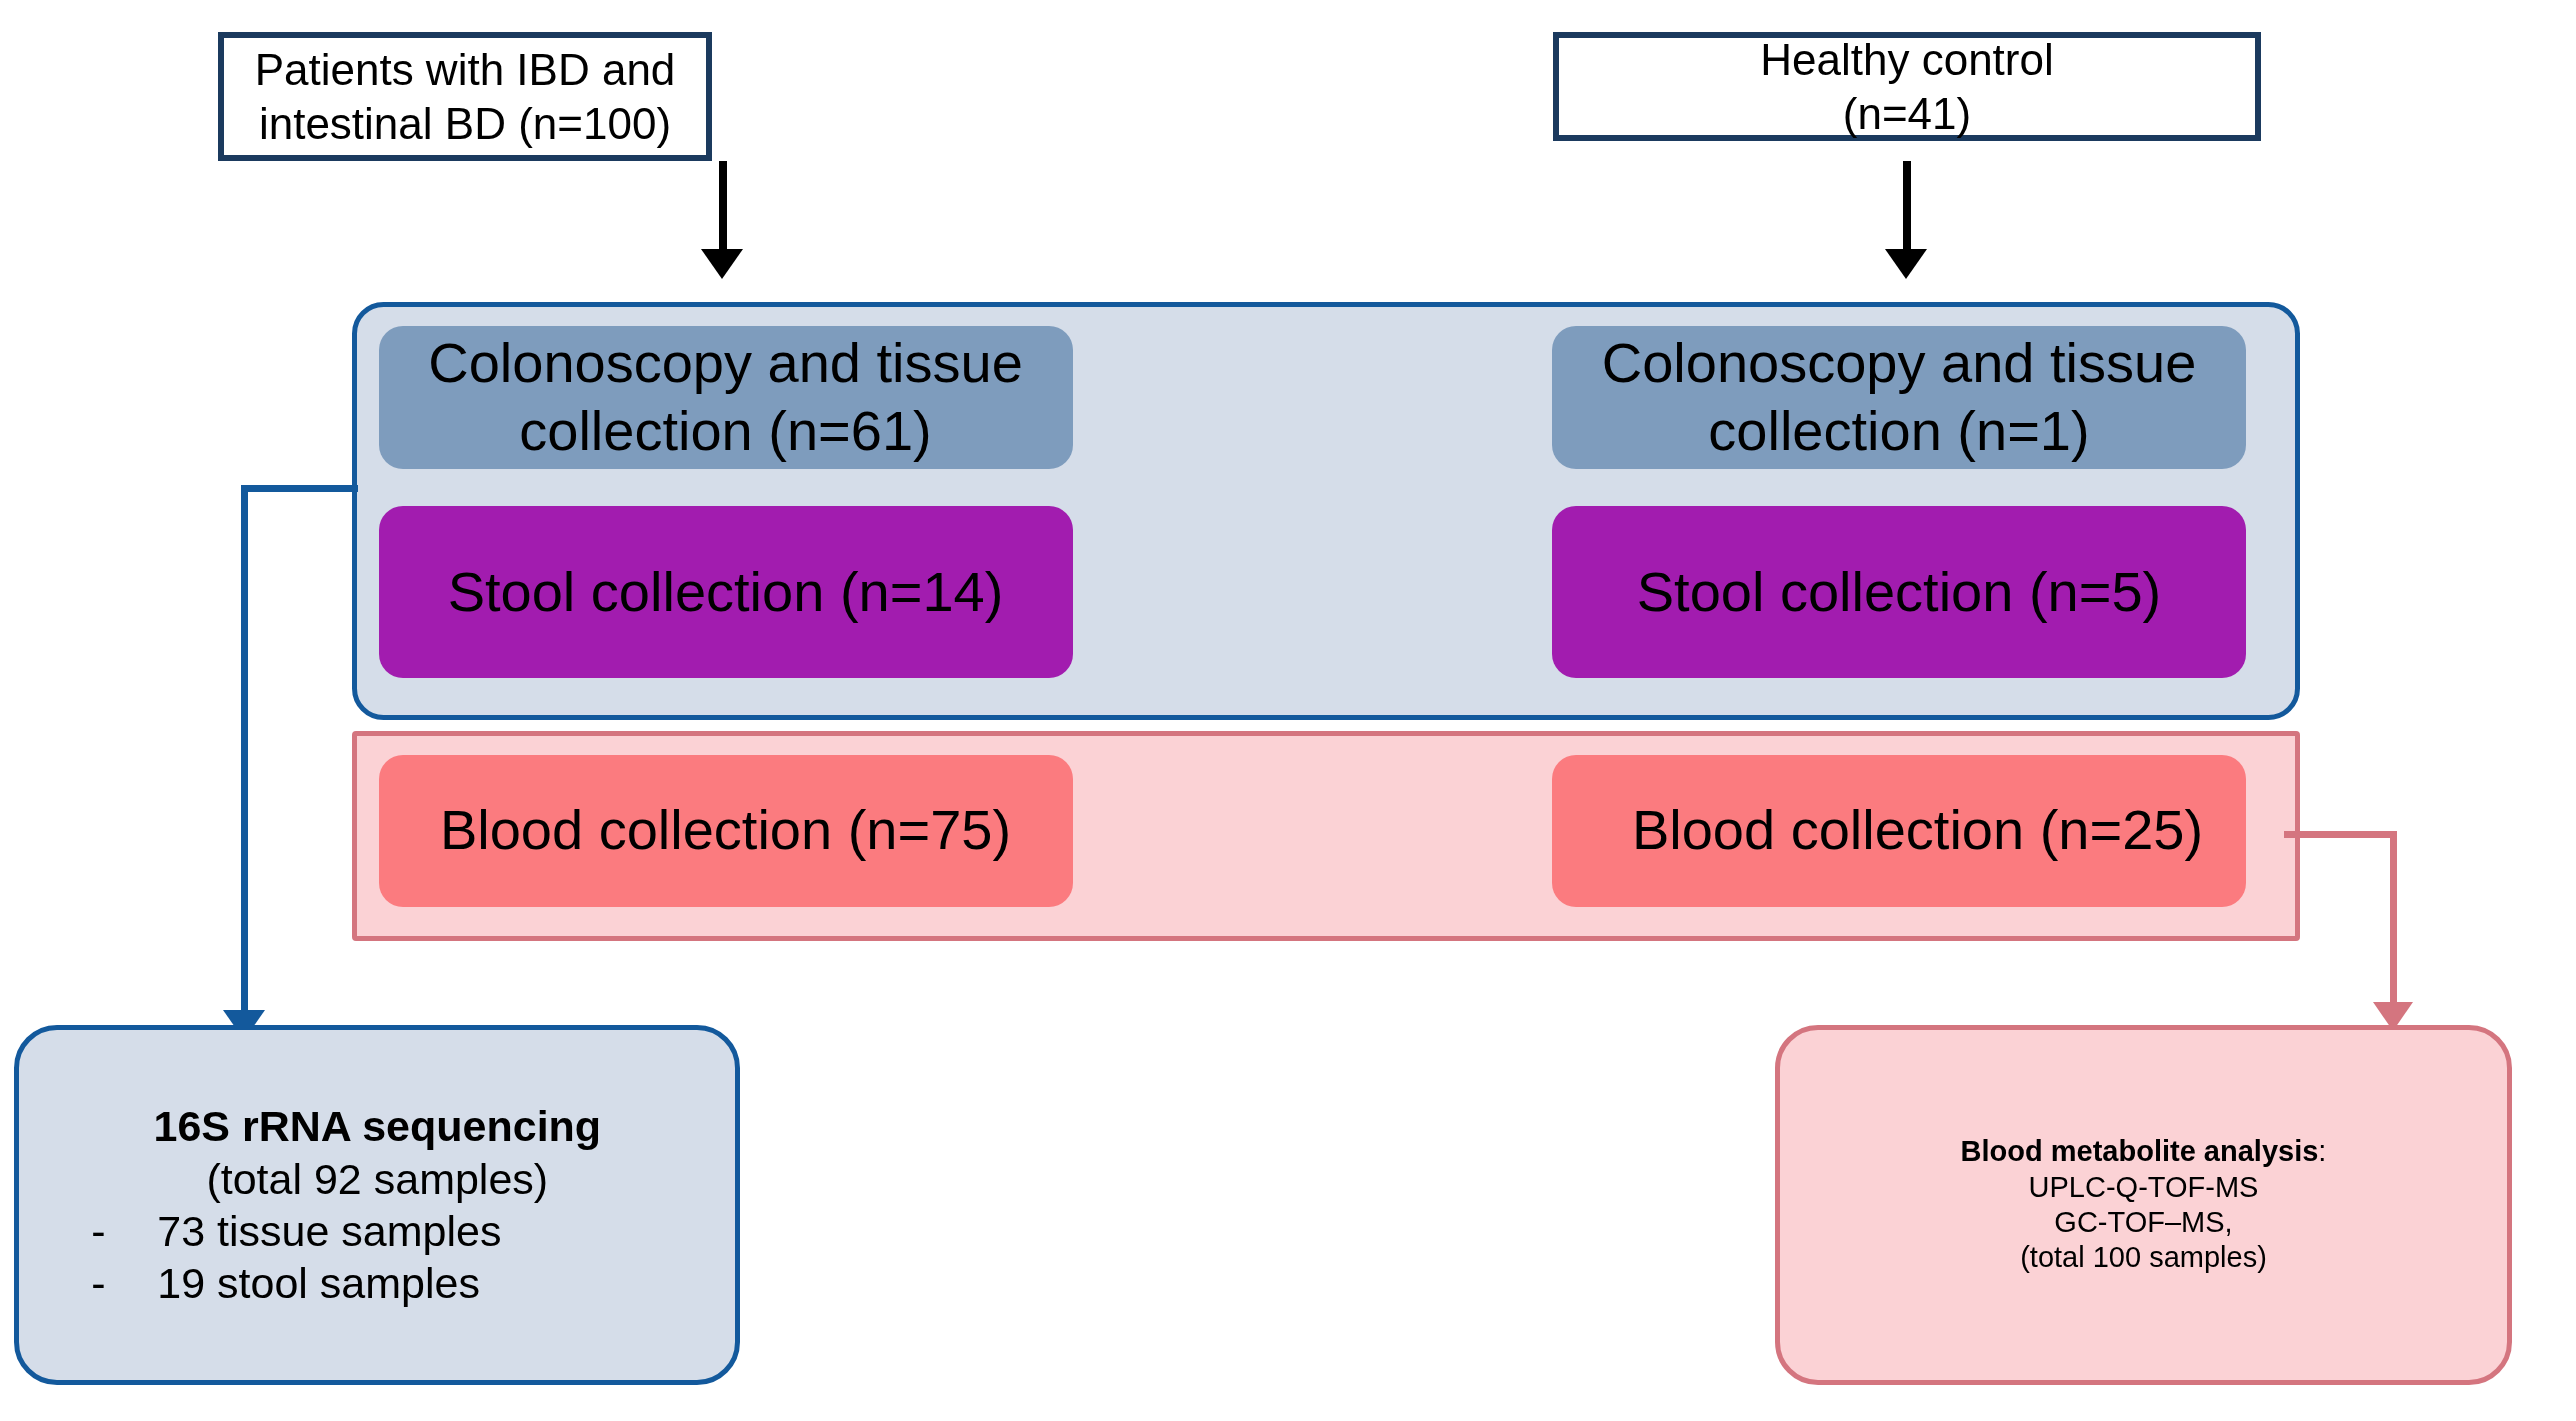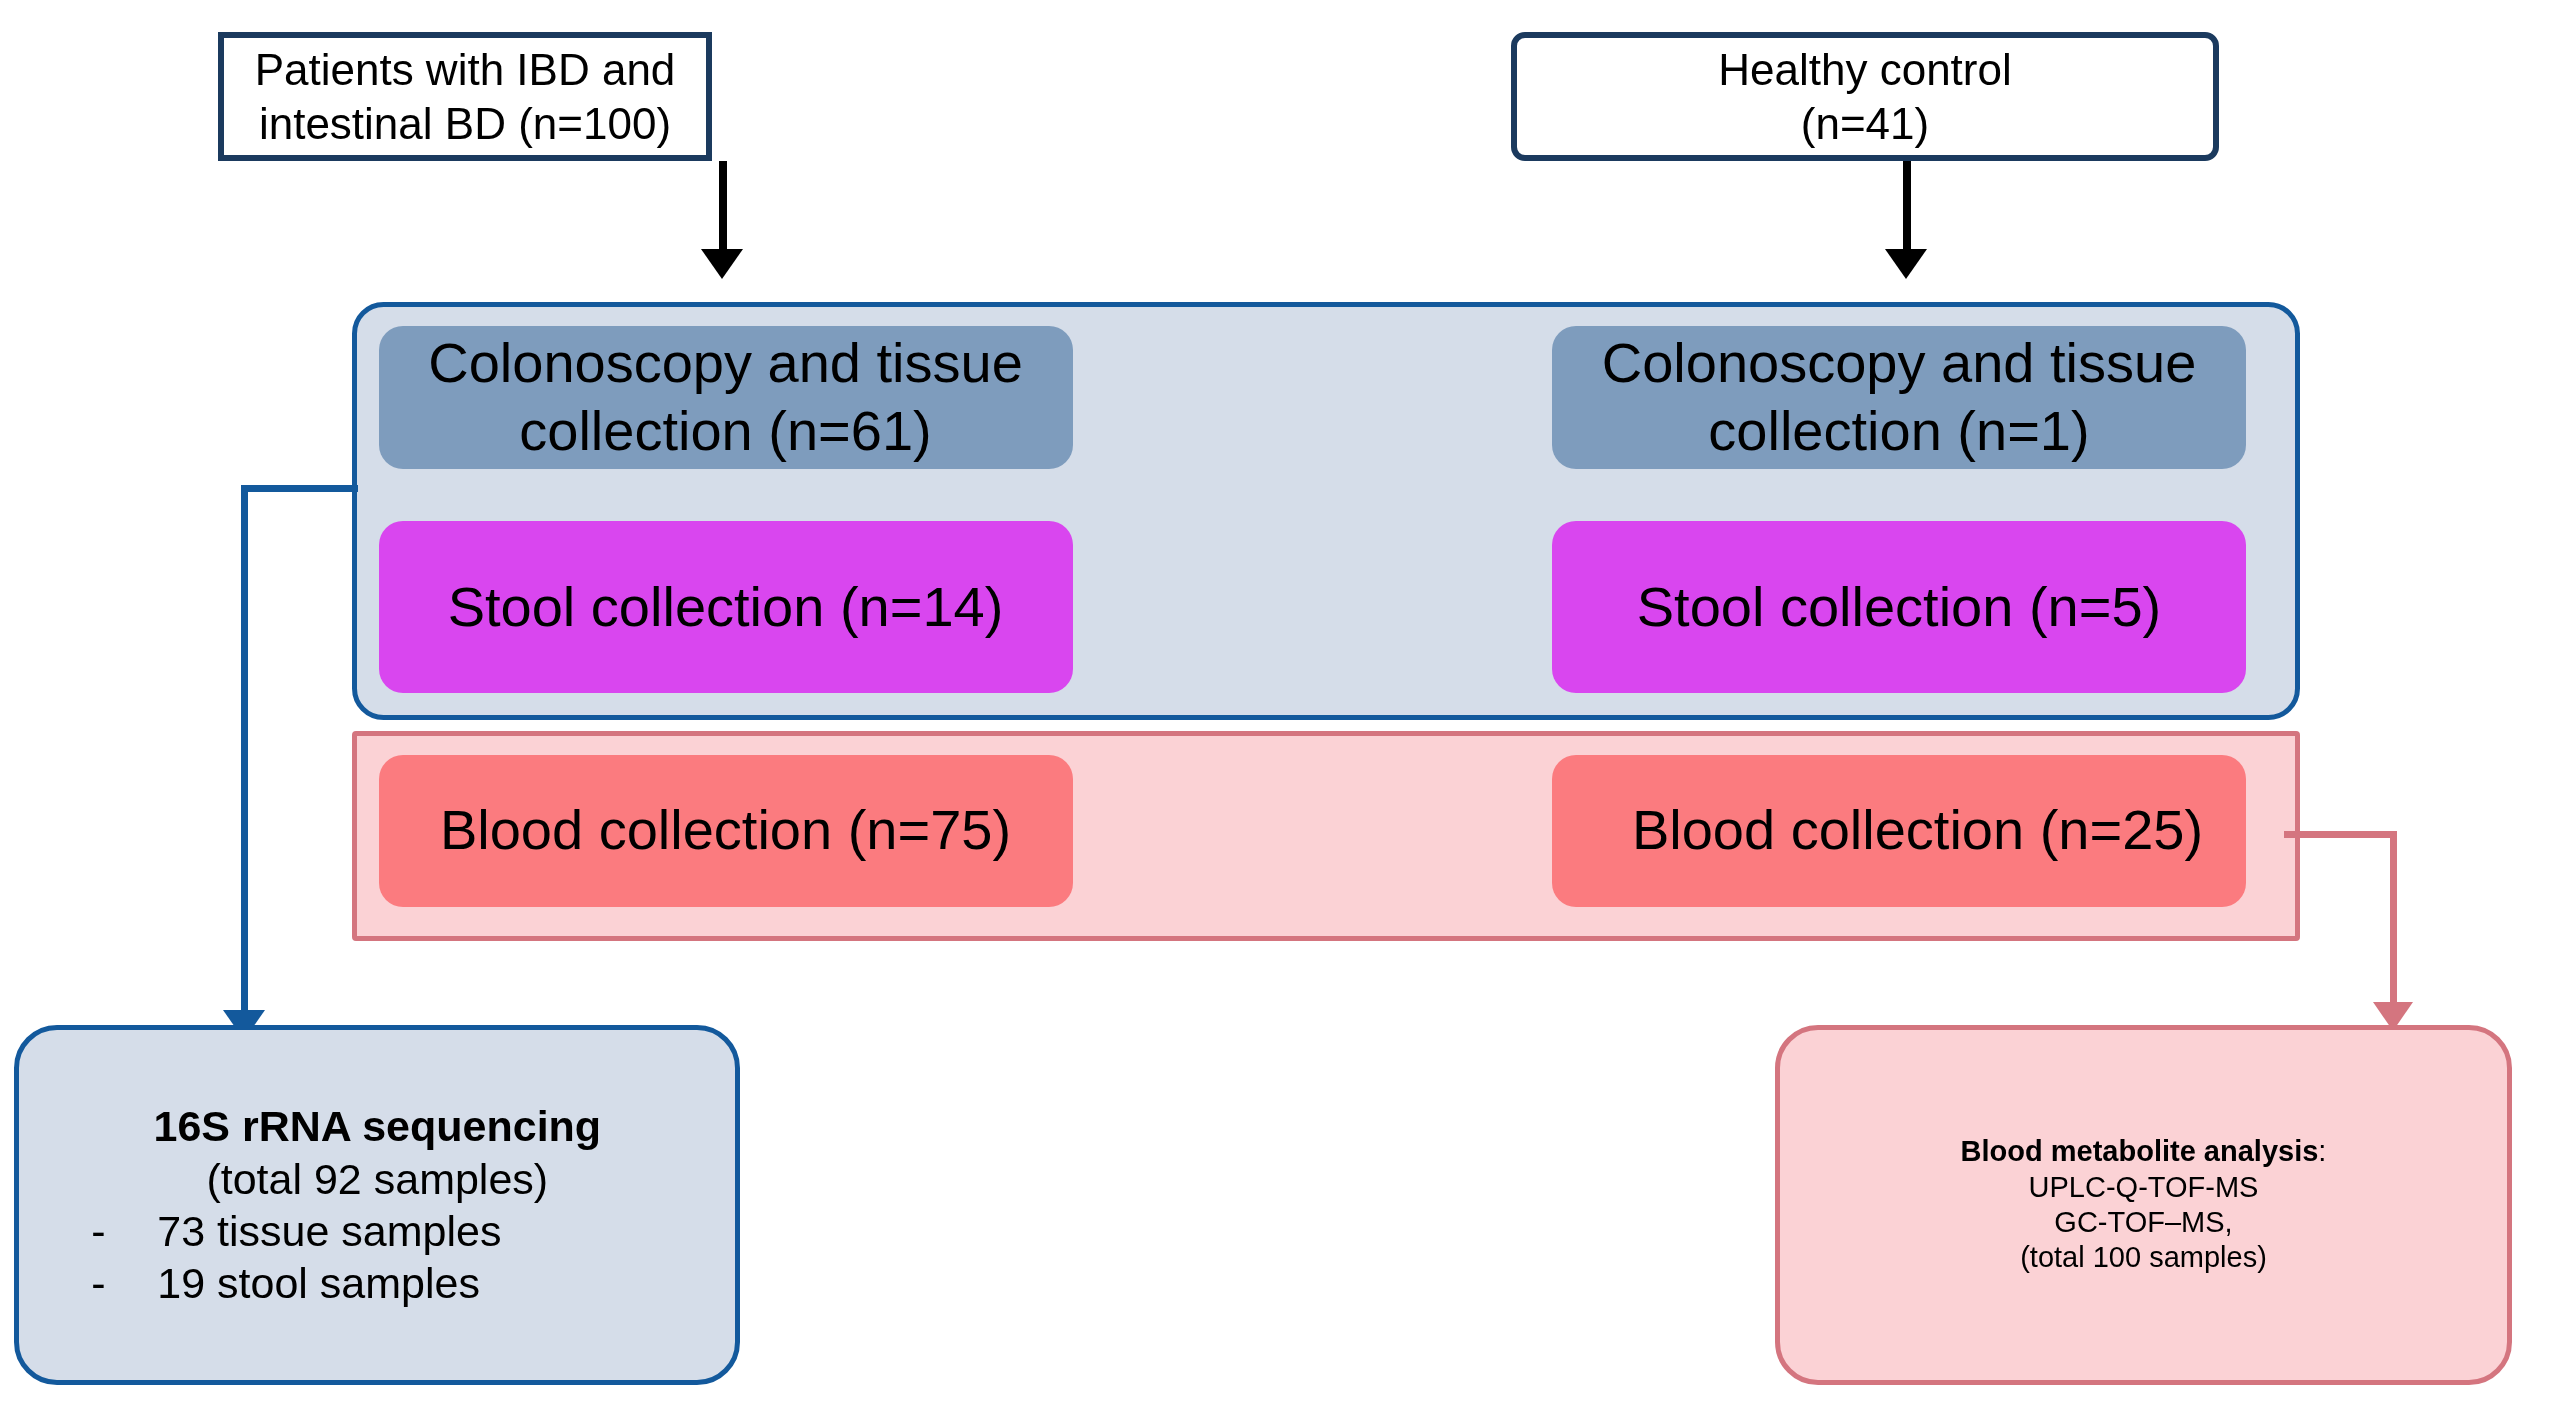--- a/index.html
+++ b/index.html
@@ -57,21 +57,21 @@
     display: flex;
     align-items: center;
     justify-content: center;
     text-align: center;
     color: #000;
     font-size: 56px;
     line-height: 1.22;
     border-radius: 24px;
   }
   .chip-steel    { background: #7e9cbd; }
-  .chip-darkblue { background: #d946ef; margin-top: 15px; }
+  .chip-darkblue { background: #a21caf; }
   .chip-red      { background: #fb7b7f; }
 
   
   .result-blue {
     background: #d5dde9;
     border: 5.7px solid #13599c;
     border-radius: 43px;
     font-size: 43px;
   }
   .result-pink {
@@ -125,21 +125,21 @@
 
 <div id="canvas">
 
   <div class="node src-box" style="left:218px; top:32px; width:494px; height:129px;">
     <div>
       <div>Patients with IBD and</div>
       <div>intestinal BD (n=100)</div>
     </div>
   </div>
 
-  <div class="node src-box" style="left:1511px; top:32px; width:708px; height:129px;border-radius:14px;">
+  <div class="node src-box" style="left:1553px; top:32px; width:708px; height:109px;">
     <div>
       <div>Healthy control</div>
       <div>(n=41)</div>
     </div>
   </div>
 
   <div class="seg v-black" style="left:719px; top:161px; height:93px;"></div>
   <div class="arrow-head ah-black" style="left:701px; top:249px;"></div>
 
   <div class="seg v-black" style="left:1903px; top:161px; height:93px;"></div>

